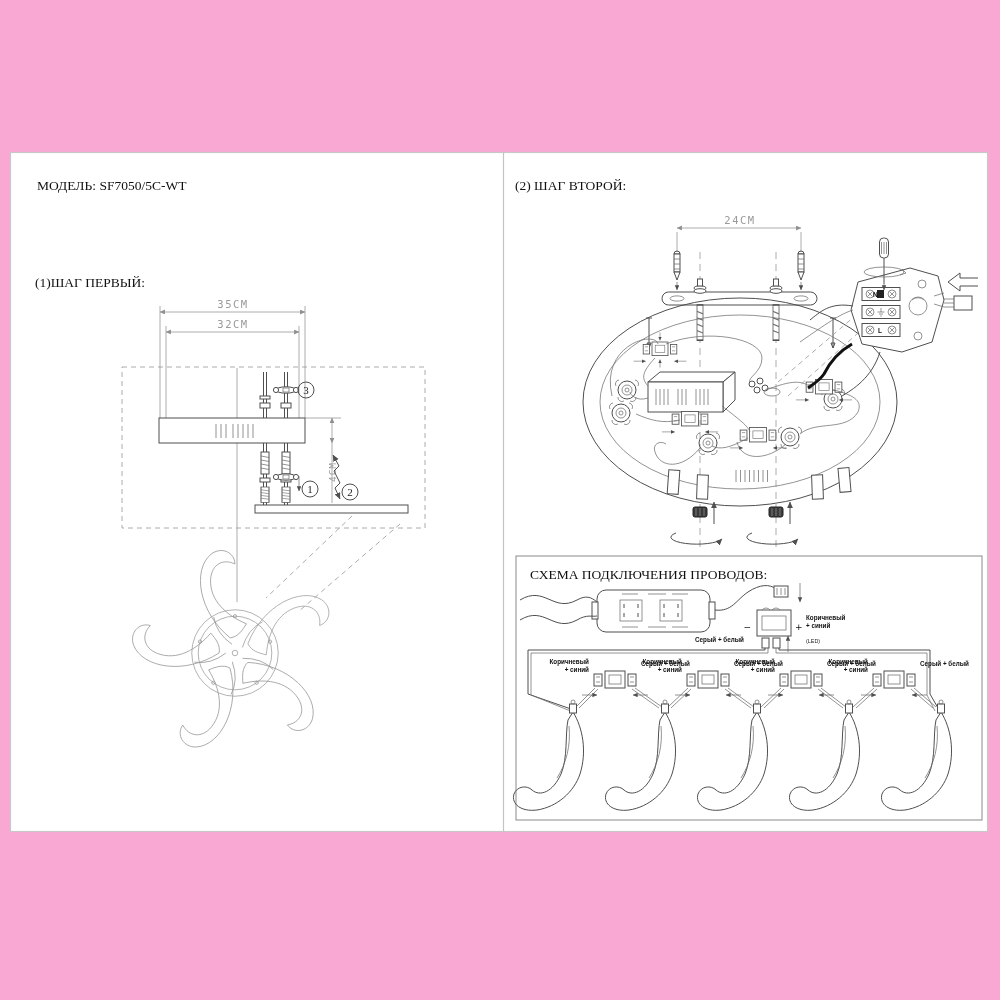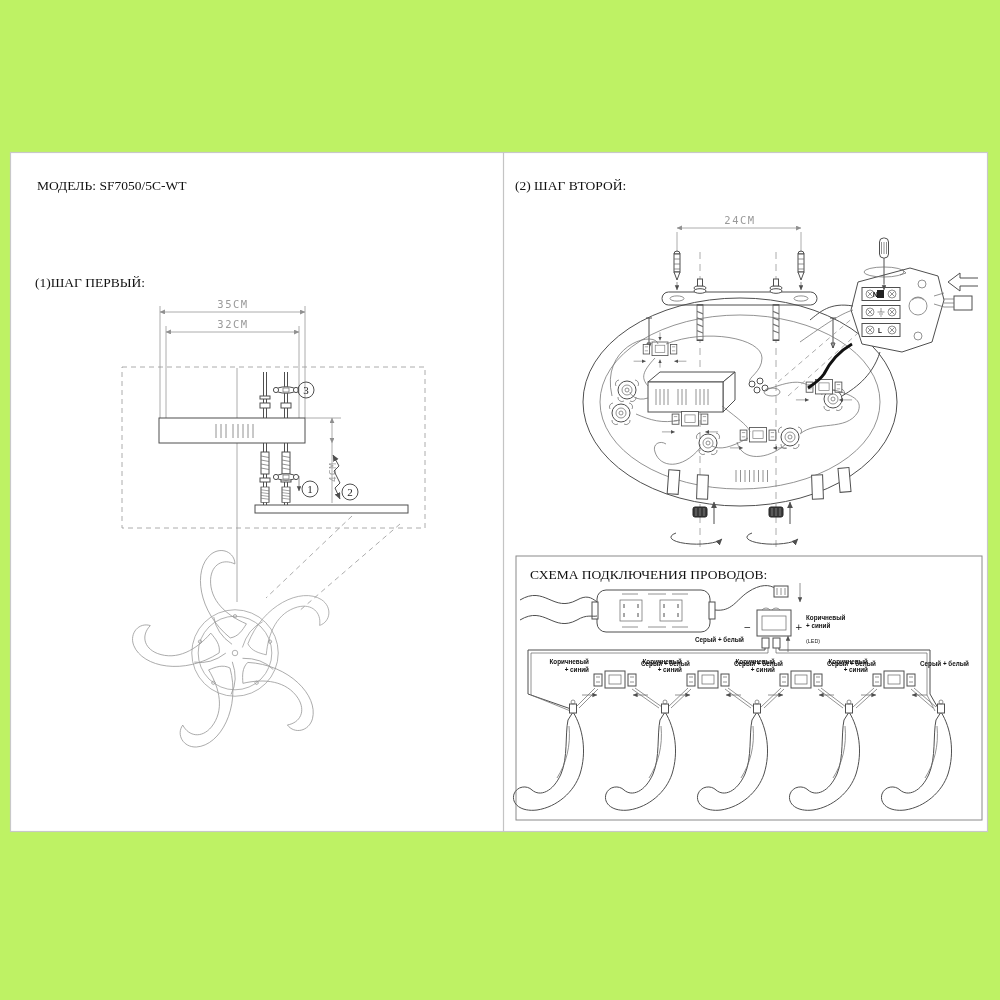--- a/index.html
+++ b/index.html
@@ -1,16 +1,16 @@
 <!DOCTYPE html>
 <html><head>
 <meta charset="utf-8">
 <style>
   html,body{margin:0;padding:0;background:#ffffff;}
-  .canvas{position:relative;width:1000px;height:1000px;background:#bef264;overflow:hidden;
+  .canvas{position:relative;width:1000px;height:1000px;background:#f9a8d4;overflow:hidden;
           font-family:"Liberation Serif",serif;}
   svg{position:absolute;left:0;top:0;}
   
   .t-serif{font-family:"Liberation Serif",serif;font-size:13.5px;fill:#111;}
   .t-dim{font-family:"DejaVu Sans Mono",monospace;font-size:10.5px;fill:#9a9a9a;letter-spacing:1.5px;}
   .t-dimv{font-family:"DejaVu Sans Mono",monospace;font-size:9.5px;fill:#9a9a9a;letter-spacing:1px;}
   .t-tiny{font-family:"Liberation Sans",sans-serif;font-size:6.3px;font-weight:bold;fill:#111;}
   .t-micro{font-family:"Liberation Sans",sans-serif;font-size:5.4px;fill:#222;}
   .t-call{font-family:"Liberation Serif",serif;font-size:11px;fill:#222;}
   .t-sign{font-family:"DejaVu Sans",sans-serif;font-size:9px;fill:#111;}

